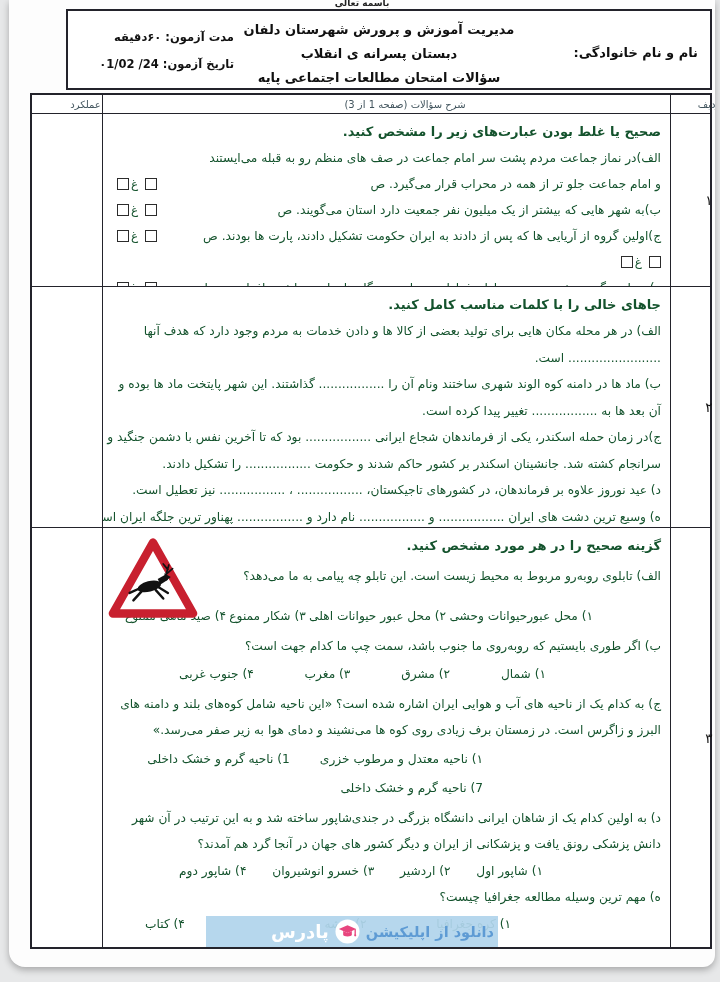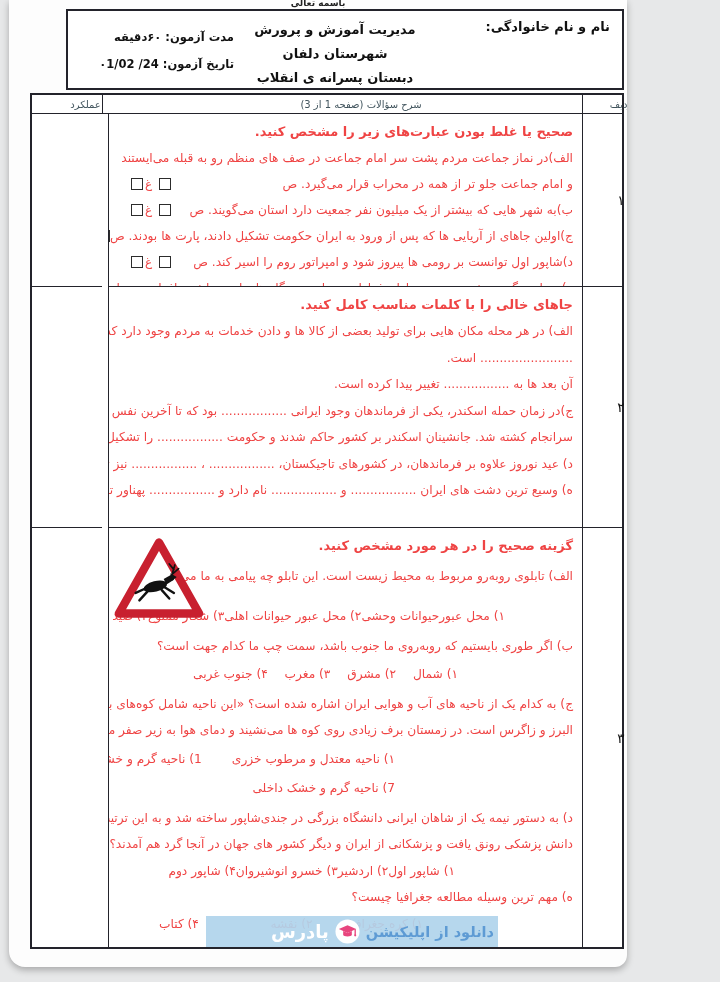--- a/index.html
+++ b/index.html
@@ -1,39 +1,39 @@
 <!DOCTYPE html>
 <html lang="fa" dir="rtl"><head>
 <meta charset="utf-8">
 <style>
   html,body{margin:0;padding:0;}
   body{width:720px;height:982px;overflow:hidden;font-family:"DejaVu Sans",sans-serif;}
   .stage{position:relative;width:720px;height:982px;background:#e7e8e9;direction:rtl;}
-  .page{position:absolute;left:9px;top:0;width:618px;height:967px;background:#fdfdfd;
+  .page{position:absolute;left:9px;top:0;width:706px;height:967px;background:#fdfdfd;
         border-radius:0 0 12px 16px;box-shadow:0 3px 7px rgba(0,0,0,.28);overflow:hidden;}
   .bismillah{position:absolute;top:-2px;left:0;right:0;text-align:center;
              font-size:9px;font-weight:bold;color:#222;}
   
   .hbox{position:absolute;top:9px;left:57px;right:3px;height:77px;border:2px solid #23232b;
         display:flex;direction:rtl;background:#fff;}
-  .h-name{width:180px;padding:8px 12px 0 0;font-weight:bold;font-size:13px;color:#111;}
+  .h-name{width:180px;padding:34px 12px 0 0;font-weight:bold;font-size:13px;color:#111;}
   .h-center{flex:1;text-align:center;padding-top:7px;font-weight:bold;font-size:13px;
             color:#111;line-height:24px;}
   .h-info{width:162px;padding:13px 6px 4px 4px;font-weight:bold;font-size:11.5px;color:#111;
           line-height:27px;text-align:right;}
   
   .extable{position:absolute;top:93px;left:21px;right:3px;height:852px;border:2px solid #23232b;
            display:grid;direction:rtl;grid-template-columns:40px 1fr 70px;
            grid-template-rows:19px 173px 241px auto;background:#fff;}
   .cell{box-sizing:border-box;padding-left:37px;}
   .v{border-left:1.5px solid #23232b;}
   .hb{border-bottom:1.5px solid #23232b;}
   .thc{display:flex;align-items:center;justify-content:center;font-size:10px;color:#41545d;}
   .numc{display:flex;align-items:center;justify-content:center;font-size:13.5px;color:#111;}
-  .qcell{padding:5px 9px 0 22px;font-size:12.2px;color:#ef4444;overflow:hidden;margin-left:6px;}
+  .qcell{padding:5px 9px 0 14px;font-size:12.2px;color:#14532d;overflow:hidden;}
   .qtitle{font-weight:bold;font-size:13px;line-height:26px;white-space:nowrap;}
   .ln{line-height:26.5px;white-space:nowrap;}
   .stmt{display:flex;justify-content:space-between;align-items:center;line-height:26px;white-space:nowrap;}
   .tf{display:flex;align-items:center;flex:0 0 auto;}
   .box{display:inline-block;width:10px;height:10px;border:1.4px solid #2c2c2c;background:#fff;}
   .b1{margin-left:7px;}
   .b2{margin-right:2px;}
   .glab{font-size:12px;}
   
   .q3cell{position:relative;}
@@ -92,29 +92,28 @@
         </div>
         <div class="stmt">
           <span>ب)به شهر هایی که بیشتر از یک میلیون نفر جمعیت دارد استان می‌گویند. ص</span>
           <span class="tf">
               <span class="box b1"></span>
               <span class="glab">غ</span>
               <span class="box b2"></span>
             </span>
         </div>
         <div class="stmt">
-          <span>ج)اولین جاهای از آریایی ها که پس از ورود به ایران حکومت تشکیل دادند، پارت ها بودند. ص</span>
-          <span class="tf">
-              <span class="box b1"></span>
-              <span class="glab">غ</span>
-              <span class="box b2"></span>
-            </span>
-        </div>
-        <div class="stmt">
-          <span>د)شاپور اول توانست بر رومی ها پیروز شود و امپراتور روم را اسیر کند. ص</span>
+          <span>ج)اولین گروه از آریایی ها که پس از دادند به ایران حکومت تشکیل دادند، پارت ها بودند. ص</span>
+          <span class="tf">
+              <span class="box b1"></span>
+              <span class="glab">غ</span>
+              <span class="box b2"></span>
+            </span>
+        </div>
+        <div class="stmt">
           <span class="tf">
               <span class="box b1"></span>
               <span class="glab">غ</span>
               <span class="box b2"></span>
             </span>
         </div>
         <div class="stmt">
           <span>ه)در ناحیه گرم و شرجی جنوب باران فراوان می‌بارد و جنگل های انبوه راش و افرا وجود دارد.  ص</span>
           <span class="tf">
               <span class="box b1"></span>
@@ -123,22 +122,23 @@
             </span>
         </div>
       </div>
       <div class="cell hb"></div>
 
       <div class="cell v hb numc">۲</div>
       <div class="cell v hb qcell">
         <div class="qtitle">جاهای خالی را با کلمات مناسب کامل کنید.</div>
         <div class="ln">الف) در هر محله مکان هایی برای تولید بعضی از کالا ها و دادن خدمات به مردم وجود دارد که هدف آنها</div>
         <div class="ln">........................ است.</div>
+        <div class="ln">ب) ماد ها در دامنه کوه الوند شهری ساختند ونام آن را ................. گذاشتند. این شهر پایتخت ماد ها بوده و</div>
         <div class="ln">آن بعد ها به ................. تغییر پیدا کرده است.</div>
-        <div class="ln">ج)در زمان حمله اسکندر، یکی از فرماندهان وجود ایرانی ................. بود که تا آخرین نفس با دشمن جنگید و</div>
+        <div class="ln">ج)در زمان حمله اسکندر، یکی از فرماندهان شجاع ایرانی ................. بود که تا آخرین نفس با دشمن جنگید و</div>
         <div class="ln">سرانجام کشته شد. جانشینان اسکندر بر کشور حاکم شدند و حکومت ................. را تشکیل دادند.</div>
         <div class="ln">د) عید نوروز علاوه بر فرماندهان، در کشورهای تاجیکستان،  ................. ،  ................. نیز تعطیل است.</div>
         <div class="ln">ه) وسیع ترین دشت های ایران ................. و  ................. نام دارد و  ................. پهناور ترین جلگه ایران است.</div>
       </div>
       <div class="cell hb"></div>
 
       <div class="cell v numc">۳</div>
       <div class="cell v qcell q3cell q3">
 
         <svg class="sign" viewBox="0 0 100 90">
@@ -174,21 +174,21 @@
         <div class="ln" style="margin-top:4px">ج) به کدام یک از ناحیه های آب و هوایی ایران اشاره شده است؟ «این ناحیه شامل کوه‌های بلند و دامنه های</div>
         <div class="ln">البرز و زاگرس است. در زمستان برف زیادی روی کوه ها می‌نشیند و دمای هوا به زیر صفر می‌رسد.»</div>
         <div class="opts" style="margin-top:3px;padding-right:178px;justify-content:flex-start;gap:30px">
           <span>۱) ناحیه معتدل و مرطوب خزری</span>
           <span>1) ناحیه گرم و خشک داخلی</span>
         </div>
         <div class="opts" style="margin-top:3px;padding-right:178px;justify-content:flex-start;gap:38px">
           <span>7) ناحیه گرم و خشک داخلی</span>
         </div>
 
-        <div class="ln" style="margin-top:4px">د) به دستور نیمه یک از شاهان ایرانی دانشگاه بزرگی در جندی‌شاپور ساخته شد و به این ترتیب در آن شهر</div>
+        <div class="ln" style="margin-top:4px">د) به اولین کدام یک از شاهان ایرانی دانشگاه بزرگی در جندی‌شاپور ساخته شد و به این ترتیب در آن شهر</div>
         <div class="ln">دانش پزشکی رونق یافت و پزشکانی از ایران و دیگر کشور های جهان در آنجا گرد هم آمدند؟</div>
         <div class="opts" style="margin-top:1px;padding:0 118px 0 62px">
           <span>۱) شاپور اول</span>
           <span>۲) اردشیر</span>
           <span>۳) خسرو انوشیروان</span>
           <span>۴) شاپور دوم</span>
         </div>
 
         <div class="ln">ه) مهم ترین وسیله مطالعه جغرافیا چیست؟</div>
         <div class="opts" style="margin-top:1px;padding:0 150px 0 28px">

